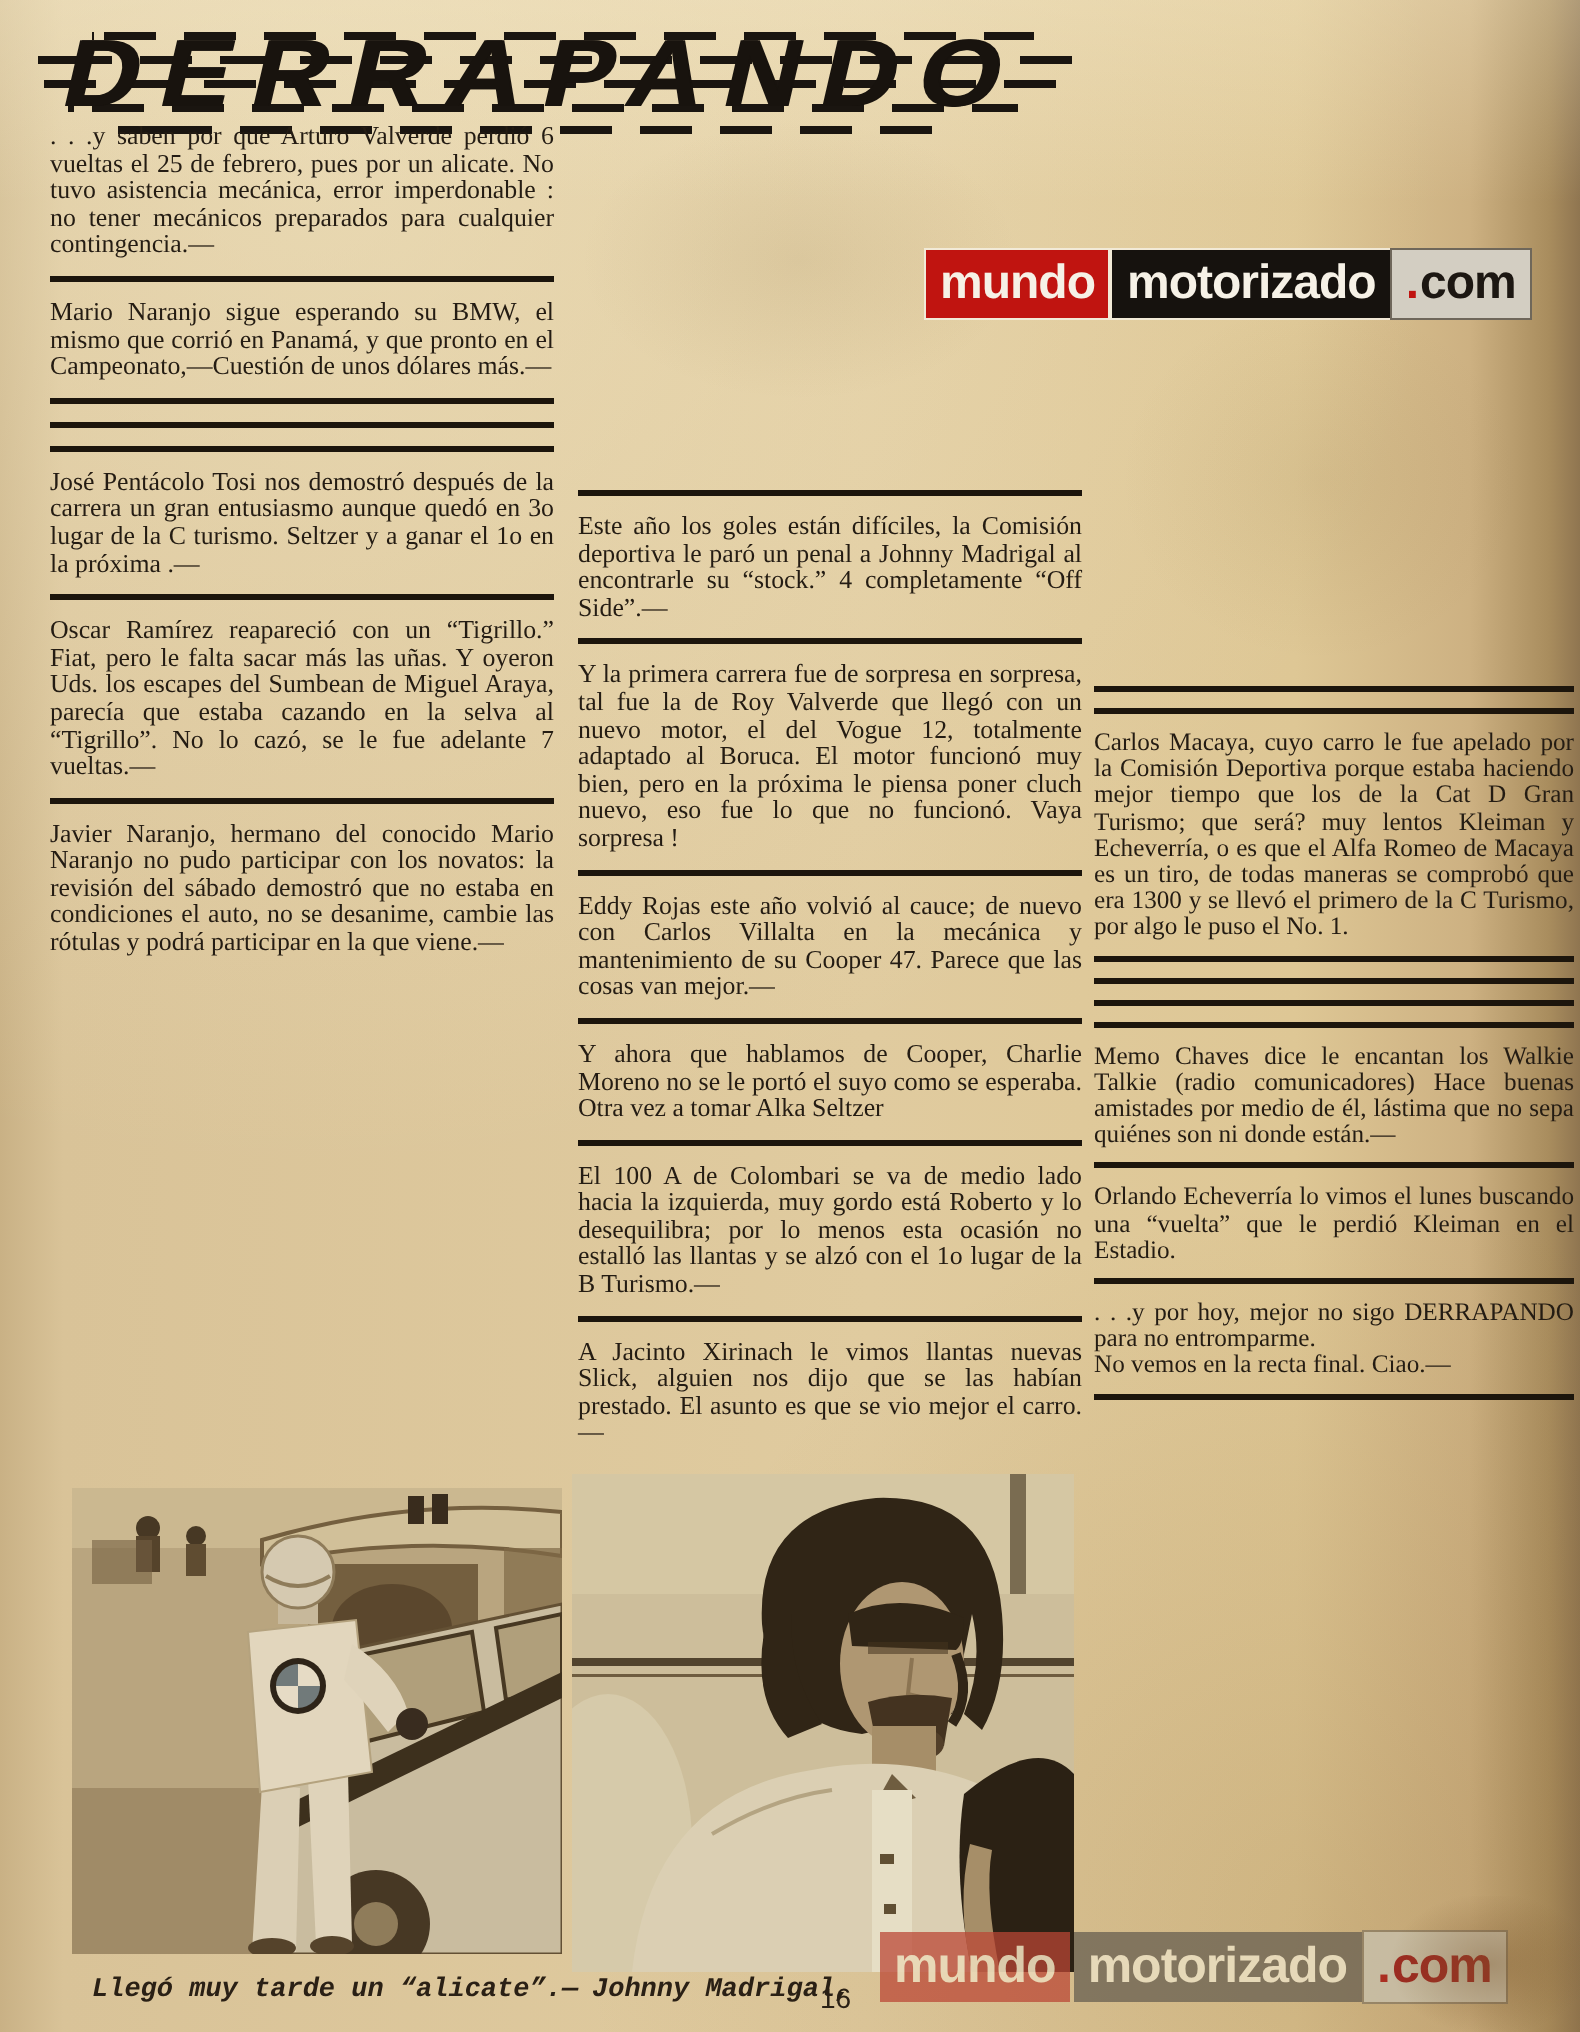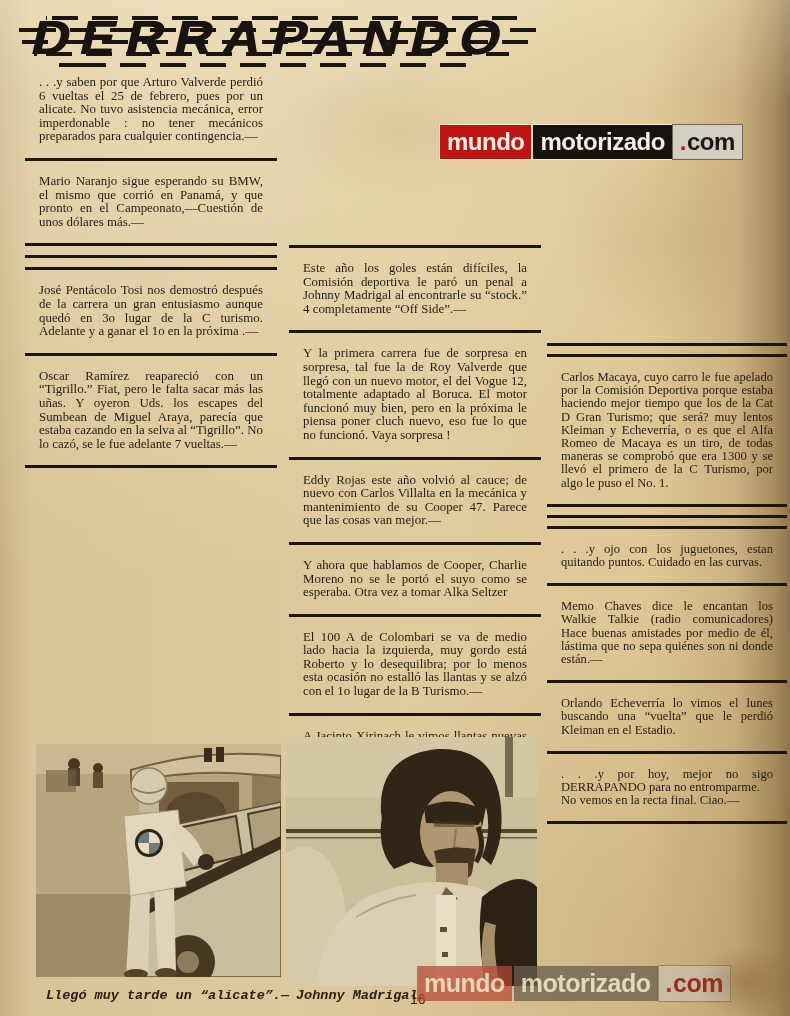--- a/index.html
+++ b/index.html
@@ -30,31 +30,31 @@
   .d5{top:59px; left:52px; right:72px; background-position:22px 0;}
   .masthead h1{
     position:absolute; left:20px; top:0; margin:0;
     font-family:"Liberation Sans", sans-serif; font-weight:900; font-size:52px; line-height:62px;
     letter-spacing:11px; color:#18130e; transform:skewX(-13deg) scaleY(0.92);
     transform-origin:left bottom; white-space:nowrap; text-shadow:1px 0 0 #18130e;
   }
 
   
   .col{position:absolute; text-align:justify; color:#241c13;}
-  .col .para{margin:14px; white-space:pre-line; font-size:12.9px; line-height:13.6px;}
+  .col .para{margin:0; white-space:pre-line; font-size:12.9px; line-height:13.6px;}
   .col1{left:25px;  top:62px;  width:252px;}
   .col2{left:289px; top:237px; width:252px;}
   .col3{left:547px; top:336px; width:240px;}
   .col3 .para{font-size:12.6px; line-height:13.2px;}
   .rule{border:0; border-top:3px solid #1c150c; margin:8px 0 9px 0;}
   .col3 .rule{margin:7px 0 8px 0;}
 
   
   .logo{position:absolute; display:flex; align-items:stretch;
-    font-family:"Liberation Sans", sans-serif; font-weight:bold; white-space:nowrap;}
+    font-family:"Liberation Sans", sans-serif; font-weight:bold; white-space:nowrap;margin-left:23px;}
   .seg{display:flex; align-items:center; padding:3px 7px; font-size:24px; letter-spacing:-0.5px;
     outline:1px solid rgba(245,239,224,0.85);}
   .logo-top{left:440px; top:125px;}
   .logo-top .seg-red{background:#c01410; color:#f6f1e6;}
   .logo-top .seg-blk{background:#16120e; color:#f6f1e6; margin-left:2px;}
   .logo-top .seg-com{background:#d3cec2; color:#1c1712; margin-left:1px; outline:1px solid #6f675a;}
   .logo-top .dot{color:#c01410; margin-right:1px;}
   .logo-bottom{left:417px; top:966px; opacity:0.92;}
   .logo-bottom .seg{font-size:25px;}
   .logo-bottom .seg-red{background:rgba(186,70,52,0.80); color:#ead9b8; outline:none;}
@@ -100,24 +100,25 @@
       </span>
   </div>
 
   <div class="col col1">
     <p class="para">. . .y saben por que Arturo Valverde perdió 6 vueltas el 25 de febrero, pues por un alicate. No tuvo asistencia mecánica, error imperdonable : no tener mecánicos preparados para cualquier contingencia.—</p>
     <div class="rule"></div>
     <p class="para">Mario Naranjo sigue esperando su BMW, el mismo que corrió en Panamá, y que pronto en el Campeonato,—Cuestión de unos dólares más.—</p>
     <div class="rule"></div>
     <div class="rule"></div>
     <div class="rule"></div>
-    <p class="para">José Pentácolo Tosi nos demostró después de la carrera un gran entusiasmo aunque quedó en 3o lugar de la C turismo. Adelante y a ganar el 1o en la próxima .—</p>
+    <p class="para">José Pentácolo Tosi nos demostró después de la carrera un gran entusiasmo aunque quedó en 3o lugar de la C turismo. Seltzer y a ganar el 1o en la próxima .—</p>
     <div class="rule"></div>
     <p class="para">Oscar Ramírez reapareció con un  “Tigrillo.” Fiat, pero le falta sacar más las uñas. Y oyeron Uds. los escapes del Sumbean de Miguel Araya, parecía que estaba cazando en la selva al “Tigrillo”. No lo cazó, se le fue adelante 7 vueltas.—</p>
     <div class="rule"></div>
+    <p class="para">Javier Naranjo, hermano del conocido Mario Naranjo no pudo participar con los novatos: la revisión del sábado demostró que no estaba en condiciones el auto, no se desanime, cambie las rótulas y podrá participar en la que viene.—</p>
   </div>
 
   <div class="col col2">
     <div class="rule"></div>
     <p class="para">Este año los goles están difíciles, la Comisión deportiva le paró  un penal a Johnny Madrigal al encontrarle su “stock.” 4 completamente “Off Side”.—</p>
     <div class="rule"></div>
     <p class="para">Y la primera carrera fue de sorpresa en sorpresa, tal fue la de Roy Valverde que llegó con un nuevo motor, el del Vogue 12, totalmente adaptado al Boruca. El motor funcionó muy bien, pero en la próxima le piensa poner cluch nuevo, eso fue lo que no funcionó. Vaya sorpresa !</p>
     <div class="rule"></div>
     <p class="para">Eddy Rojas este año volvió al cauce; de nuevo con Carlos Villalta en la mecánica y mantenimiento de su Cooper 47. Parece que las cosas van mejor.—</p>
     <div class="rule"></div>
@@ -128,21 +129,20 @@
     <p class="para">A Jacinto Xirinach le vimos llantas nuevas Slick, alguien nos dijo que se las habían prestado. El asunto es que se vio mejor el carro. —</p>
   </div>
 
   <div class="col col3">
     <div class="rule"></div>
     <div class="rule"></div>
     <p class="para">Carlos Macaya, cuyo carro le fue apelado por la Comisión Deportiva porque estaba haciendo mejor tiempo que los de la Cat D Gran Turismo; que será?  muy lentos Kleiman y Echeverría, o es que el Alfa Romeo  de Macaya es un tiro, de todas maneras se comprobó que era 1300 y se llevó el primero de la C Turismo, por algo le puso el No. 1.</p>
     <div class="rule"></div>
     <div class="rule"></div>
     <div class="rule"></div>
-    <p class="para">. . .y ojo con los juguetones, estan quitando puntos. Cuidado en las curvas.</p>
     <div class="rule"></div>
     <p class="para">Memo Chaves dice le encantan los Walkie Talkie (radio comunicadores) Hace buenas amistades por medio de él, lástima que no sepa quiénes son ni donde están.—</p>
     <div class="rule"></div>
     <p class="para">Orlando Echeverría lo vimos el lunes buscando una “vuelta” que le perdió Kleiman en el Estadio.</p>
     <div class="rule"></div>
     <p class="para">. . .y por hoy, mejor no sigo DERRAPANDO para no entromparme.
 No vemos en la recta final. Ciao.—</p>
     <div class="rule"></div>
   </div>
 

